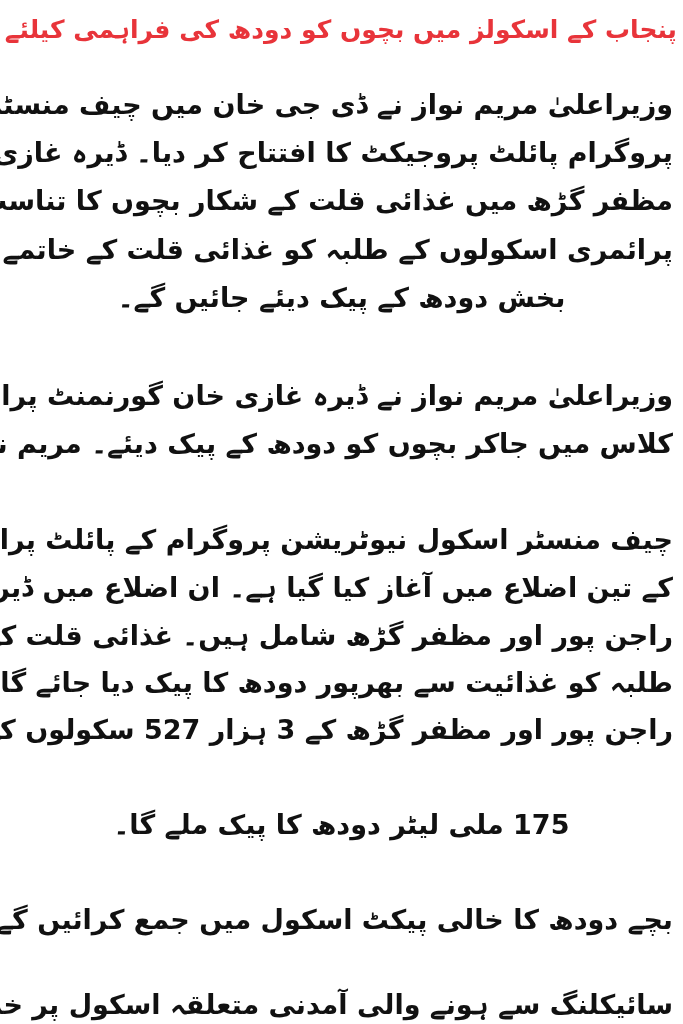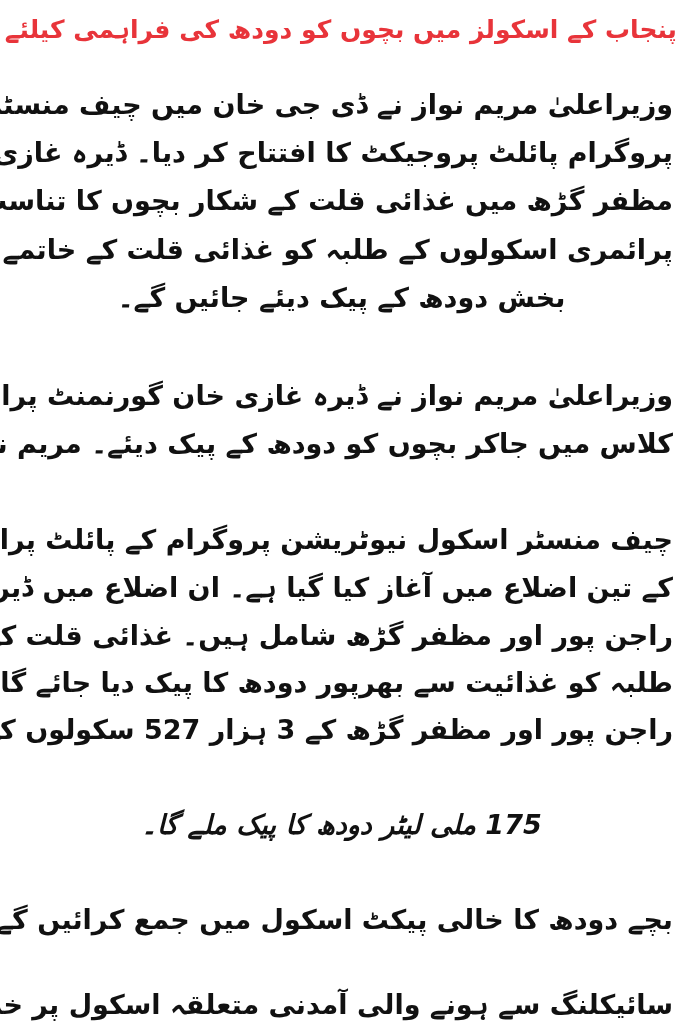--- a/index.html
+++ b/index.html
@@ -67,18 +67,18 @@
   <div class="line center" style="top: 274px;">بخش دودھ کے پیک دیئے جائیں گے۔</div>
 
   <div class="line" style="top: 372px;">وزیراعلیٰ مریم نواز نے ڈیرہ غازی خان گورنمنٹ پرائمری سکول کی ہر</div>
   <div class="line" style="top: 420px;">کلاس میں جاکر بچوں کو دودھ کے پیک دیئے۔ مریم نواز نے بچوں سے ان</div>
 
   <div class="line" style="top: 516px;">چیف منسٹر اسکول نیوٹریشن پروگرام کے پائلٹ پراجیکٹ کا جنوبی پنجاب</div>
   <div class="line" style="top: 564px;">کے تین اضلاع میں آغاز کیا گیا ہے۔ ان اضلاع میں ڈیرہ غازی خان،</div>
   <div class="line" style="top: 612px;">راجن پور اور مظفر گڑھ شامل ہیں۔ غذائی قلت کے شکار 4 لاکھ سے زائد</div>
   <div class="line" style="top: 659px;">طلبہ کو غذائیت سے بھرپور دودھ کا پیک دیا جائے گا۔ ڈیرہ غازی خان،</div>
   <div class="line" style="top: 706px;">راجن پور اور مظفر گڑھ کے 3 ہزار 527 سکولوں کے طلبہ کو روزانہ</div>
-  <div class="line center" style="top: 801px; font-style: italic;">175 ملی لیٹر دودھ کا پیک ملے گا۔</div>
+  <div class="line center" style="top: 801px;">175 ملی لیٹر دودھ کا پیک ملے گا۔</div>
 
   <div class="line" style="top: 896px;">بچے دودھ کا خالی پیکٹ اسکول میں جمع کرائیں گے۔ خالی پیکٹس کی ری</div>
   <div class="line" style="top: 981px;">سائیکلنگ سے ہونے والی آمدنی متعلقہ اسکول پر خرچ کی جائے گی۔</div>
 
 </div>
 
 </body></html>

